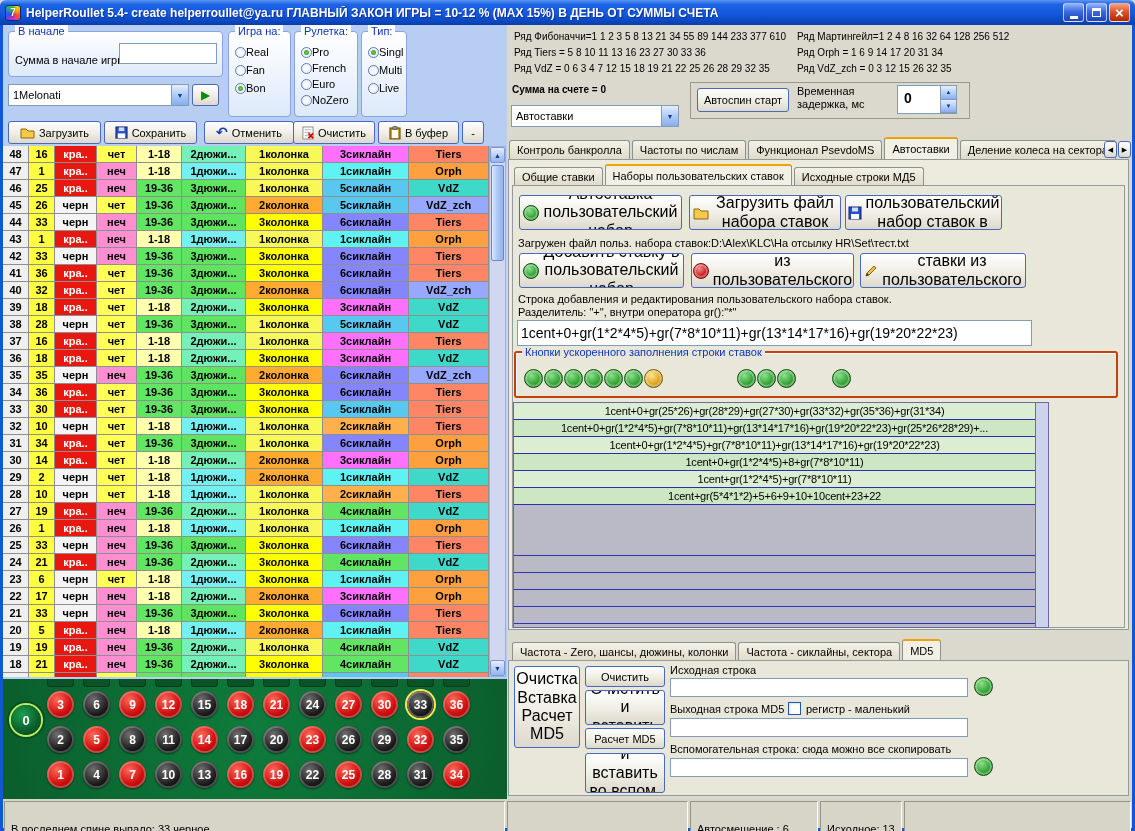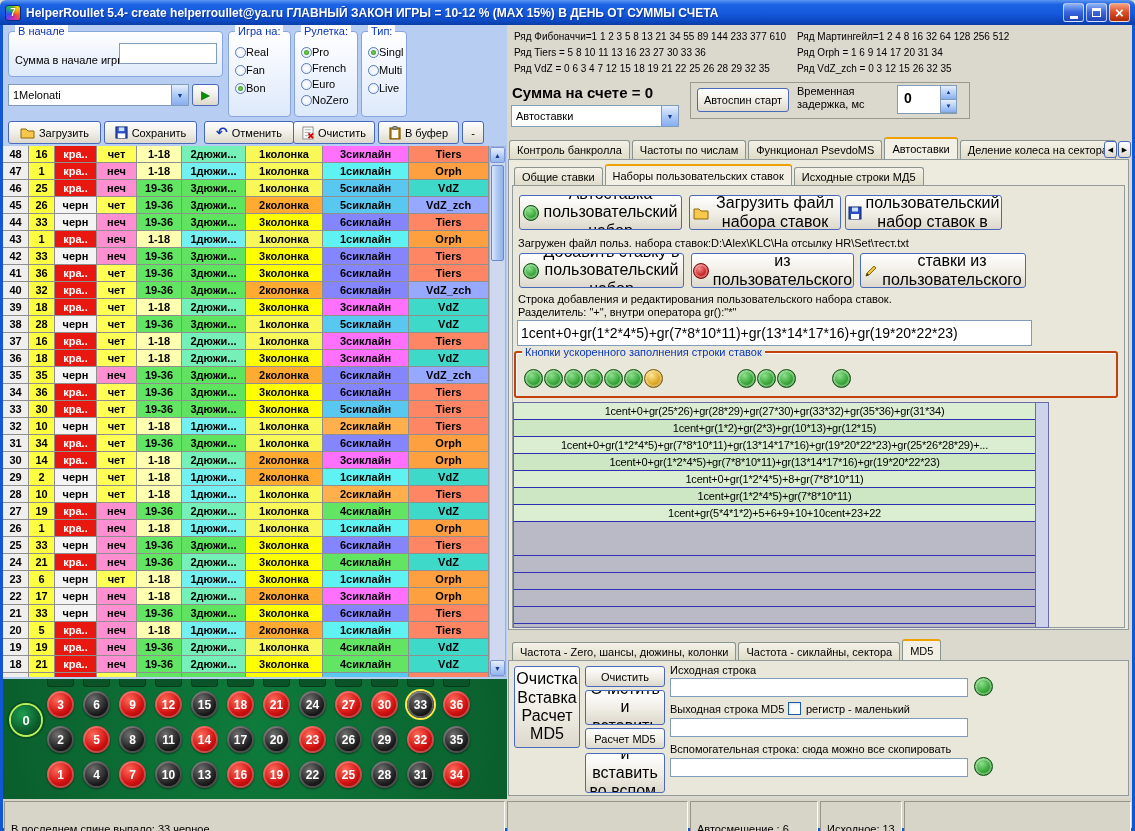--- a/index.html
+++ b/index.html
@@ -86,21 +86,21 @@
 .chipn{width:27px;height:27px;border-radius:50%;display:flex;align-items:center;justify-content:center;color:#fff;font-weight:bold;font-size:12px;box-shadow:inset 0 0 0 2px rgba(255,255,255,.25),0 1px 2px rgba(0,0,0,.5)}
 .chipn.r{background:radial-gradient(circle at 38% 32%,#ff6a5a,#d01010 55%,#7e0404)}
 .chipn.b{background:radial-gradient(circle at 38% 32%,#707070,#1a1a1a 60%,#000)}
 .chipn.hl{box-shadow:0 0 0 2px #ffe84a,inset 0 0 0 2px rgba(255,255,255,.3)}
 .zero{position:absolute;left:8px;top:26px;width:30px;height:30px;border-radius:50%;display:flex;align-items:center;justify-content:center;color:#fff;font-weight:bold;font-size:13px;background:radial-gradient(circle at 38% 32%,#1d9e50,#0b5e2c 60%,#063a1b);box-shadow:0 0 0 2px #b7f05a,0 0 0 4px #0a4f24}
 
 .statusbar{left:3px;top:799px;width:1129px;height:29px;background:#d7d4c8}
 .scell{position:absolute;top:801px;height:25px;border:1px solid;border-color:#97948a #fdfdf8 #fdfdf8 #97948a;background:#d7d4c8;font-size:11px;line-height:22px;padding:16px 6px;white-space:nowrap;overflow:hidden}
 
 .series{position:absolute;font-size:10px;white-space:nowrap;overflow:hidden}
-.acct{position:absolute;font-size:15px;font-weight:bold}
+.acct{position:absolute;font-size:10px;font-weight:bold}
 .autobox{position:absolute;border:1px solid #9b988c}
 .delaylbl{position:absolute;font-size:11px;line-height:1.2}
 .spinner{position:absolute;display:flex;border:1px solid #7f9db9;background:#fff}
 .spin-val{flex:1;font-size:14px;font-weight:bold;padding:4px 0 0 6px}
 .spin-btns{width:16px;display:flex;flex-direction:column;border-left:1px solid #7f9db9}
 .spin-btns .sb{flex:1;background:linear-gradient(180deg,#e6eefb,#aecbf7 60%,#88aef0);border-bottom:1px solid #7f9db9;font-size:6px;display:flex;align-items:center;justify-content:center;color:#123a8a}
 .tabbar{position:absolute;display:flex;align-items:flex-end;gap:2px}
 .tab{height:19px;line-height:18px;padding:0 7px;background:linear-gradient(180deg,#f4f2e8,#dfdbc8);border:1px solid #8a948f;border-bottom:none;border-radius:3px 3px 0 0;white-space:nowrap;font-size:11px}
 .tab.active{height:22px;line-height:20px;background:#f2f0e4;border-top:2px solid #eda200}
 .panel{position:absolute;border:1px solid #919b9c;background:#edebdd}
@@ -927,21 +927,20 @@
     <div class="chips" style="left:316px">
 
     <span class="chip g"></span>
       </div>
   </div>
 
   <div class="bets" style="left:513px;top:402px;width:536px;height:226px">
     <div class="bets-rows">
 
     <div class="bet-row" data-val="1cent+0+gr(25*26)+gr(28*29)+gr(27*30)+gr(33*32)+gr(35*36)+gr(31*34)">1cent+0+gr(25*26)+gr(28*29)+gr(27*30)+gr(33*32)+gr(35*36)+gr(31*34)</div>
-        <div class="bet-row" data-val="1cent+gr(1*2)+gr(2*3)+gr(10*13)+gr(12*15)">1cent+gr(1*2)+gr(2*3)+gr(10*13)+gr(12*15)</div>
         <div class="bet-row" data-val="1cent+0+gr(1*2*4*5)+gr(7*8*10*11)+gr(13*14*17*16)+gr(19*20*22*23)+gr(25*26*28*29)+...">1cent+0+gr(1*2*4*5)+gr(7*8*10*11)+gr(13*14*17*16)+gr(19*20*22*23)+gr(25*26*28*29)+...</div>
         <div class="bet-row" data-val="1cent+0+gr(1*2*4*5)+gr(7*8*10*11)+gr(13*14*17*16)+gr(19*20*22*23)">1cent+0+gr(1*2*4*5)+gr(7*8*10*11)+gr(13*14*17*16)+gr(19*20*22*23)</div>
         <div class="bet-row" data-val="1cent+0+gr(1*2*4*5)+8+gr(7*8*10*11)">1cent+0+gr(1*2*4*5)+8+gr(7*8*10*11)</div>
         <div class="bet-row" data-val="1cent+gr(1*2*4*5)+gr(7*8*10*11)">1cent+gr(1*2*4*5)+gr(7*8*10*11)</div>
         <div class="bet-row" data-val="1cent+gr(5*4*1*2)+5+6+9+10+10cent+23+22">1cent+gr(5*4*1*2)+5+6+9+10+10cent+23+22</div>
       </div>
     <div class="bets-empty"></div>
     <div class="bets-scroll"></div>
   </div>
 

